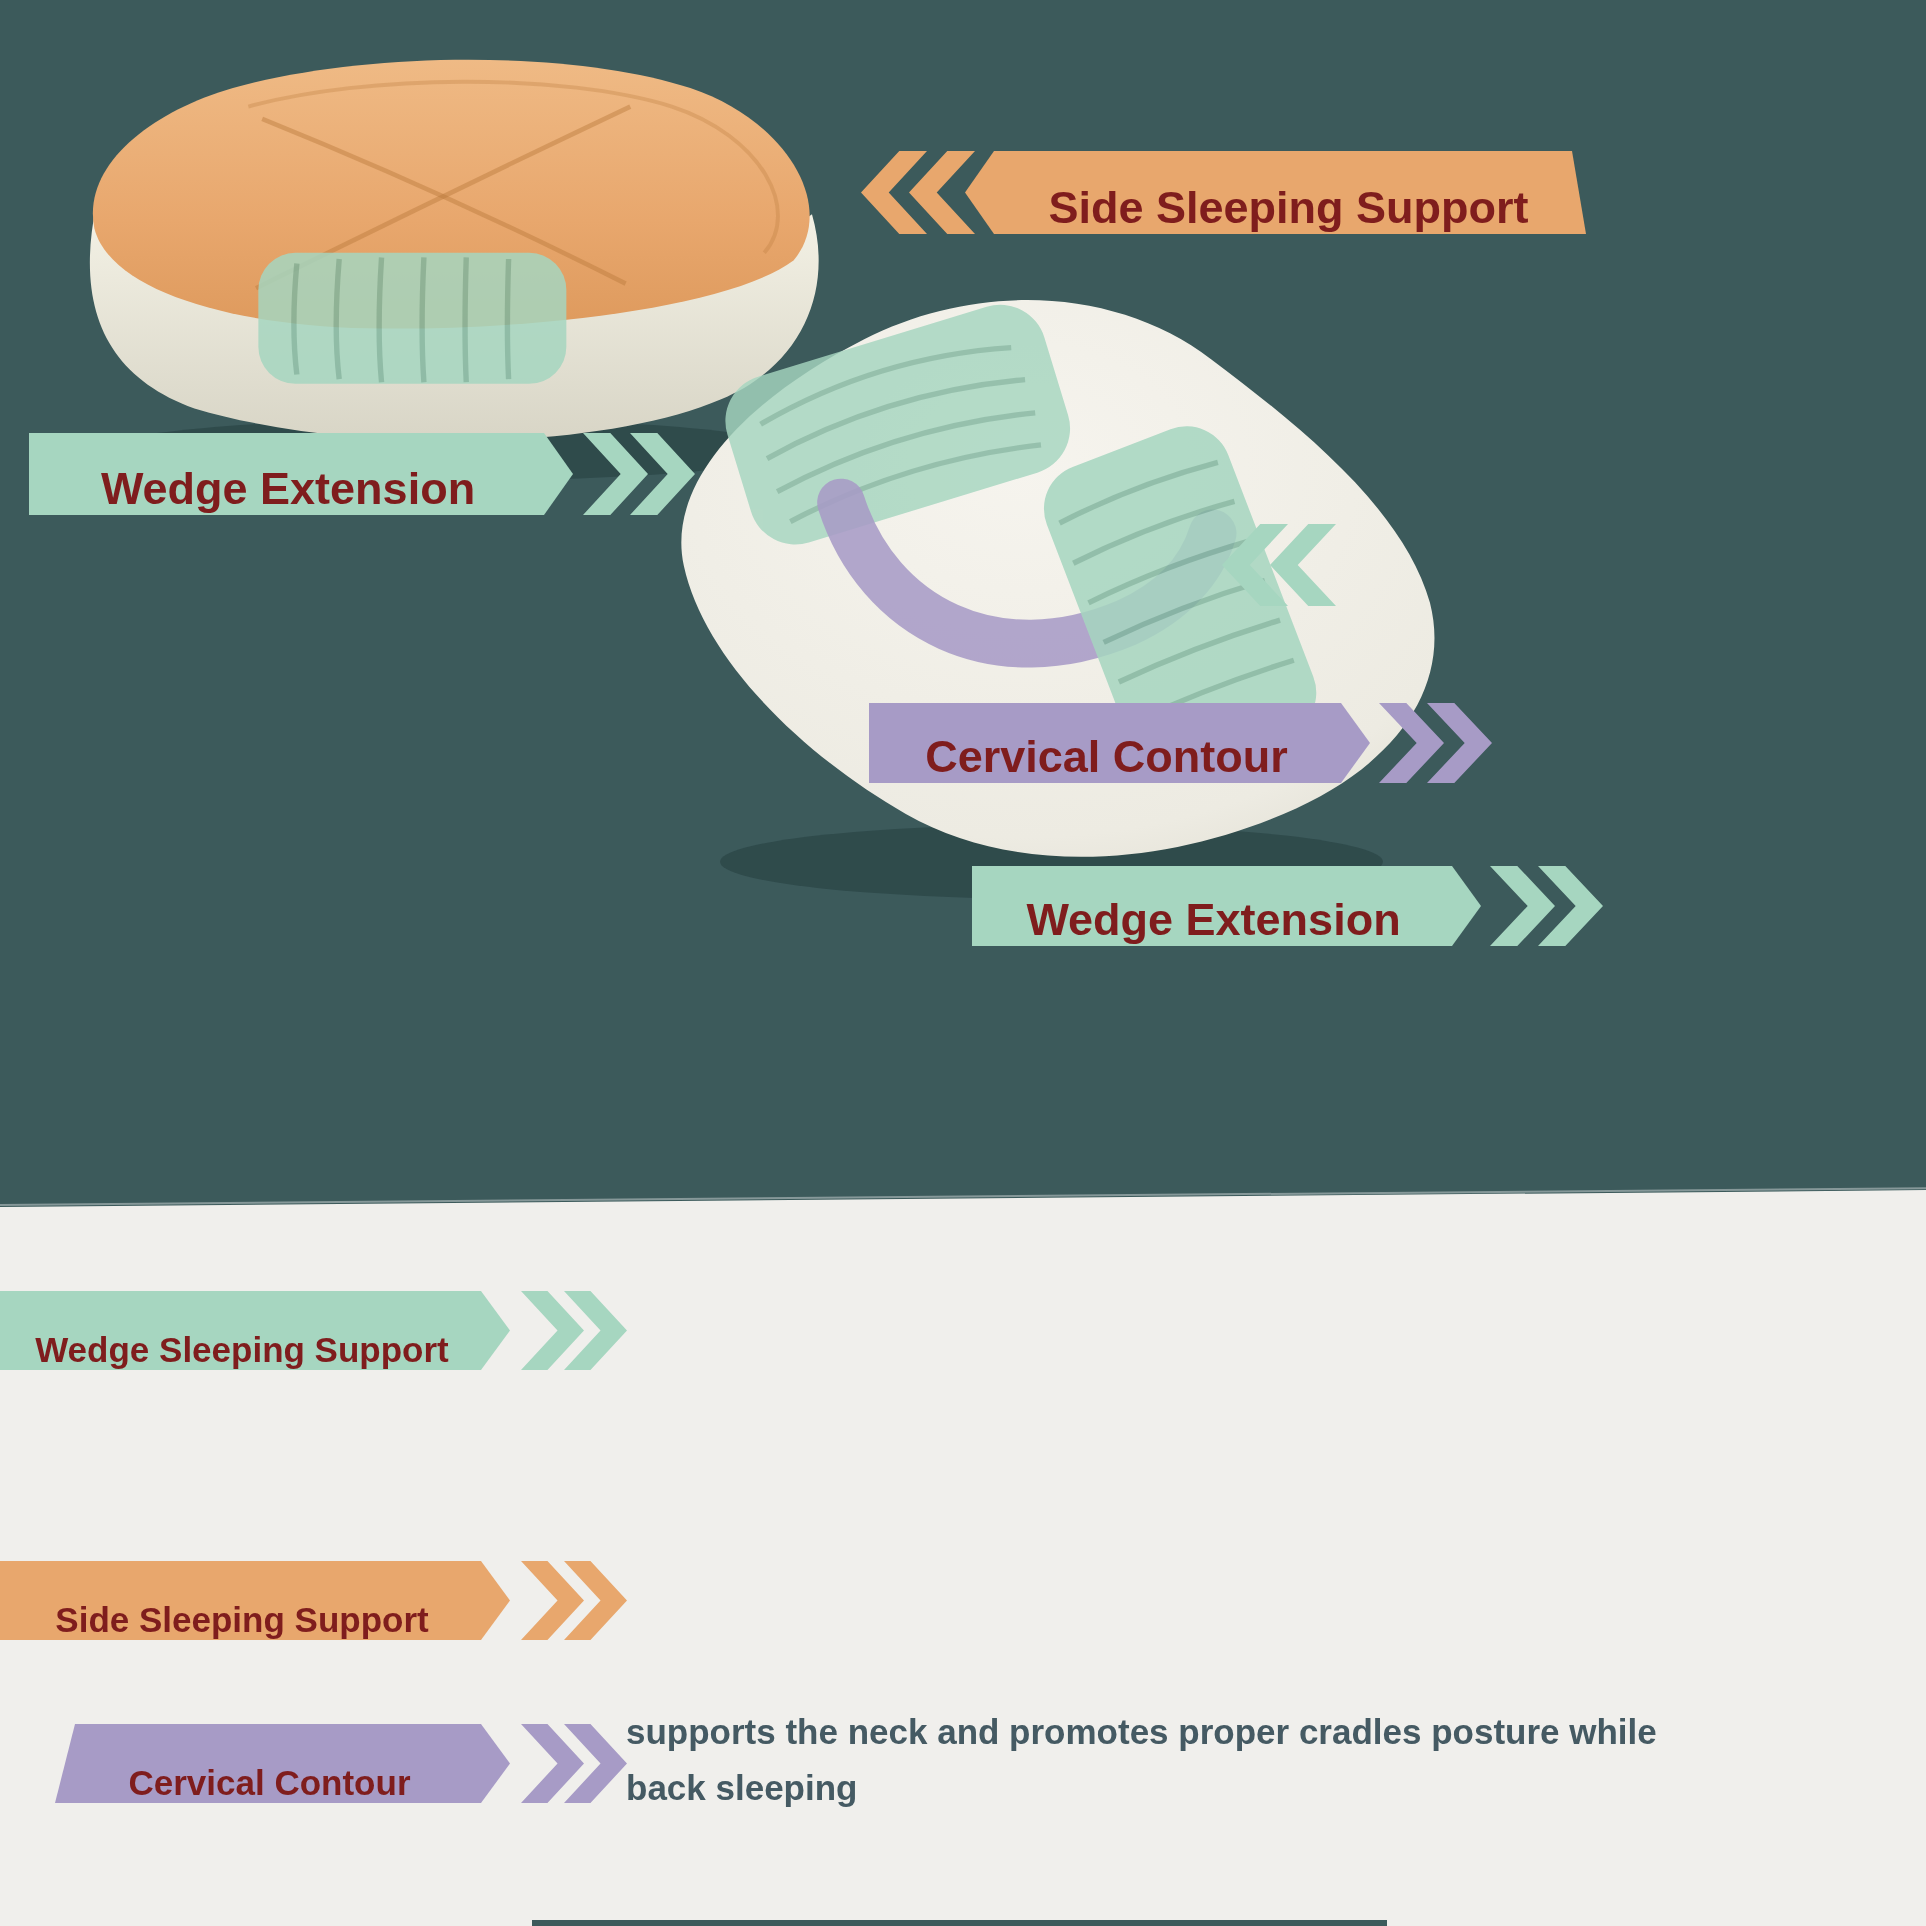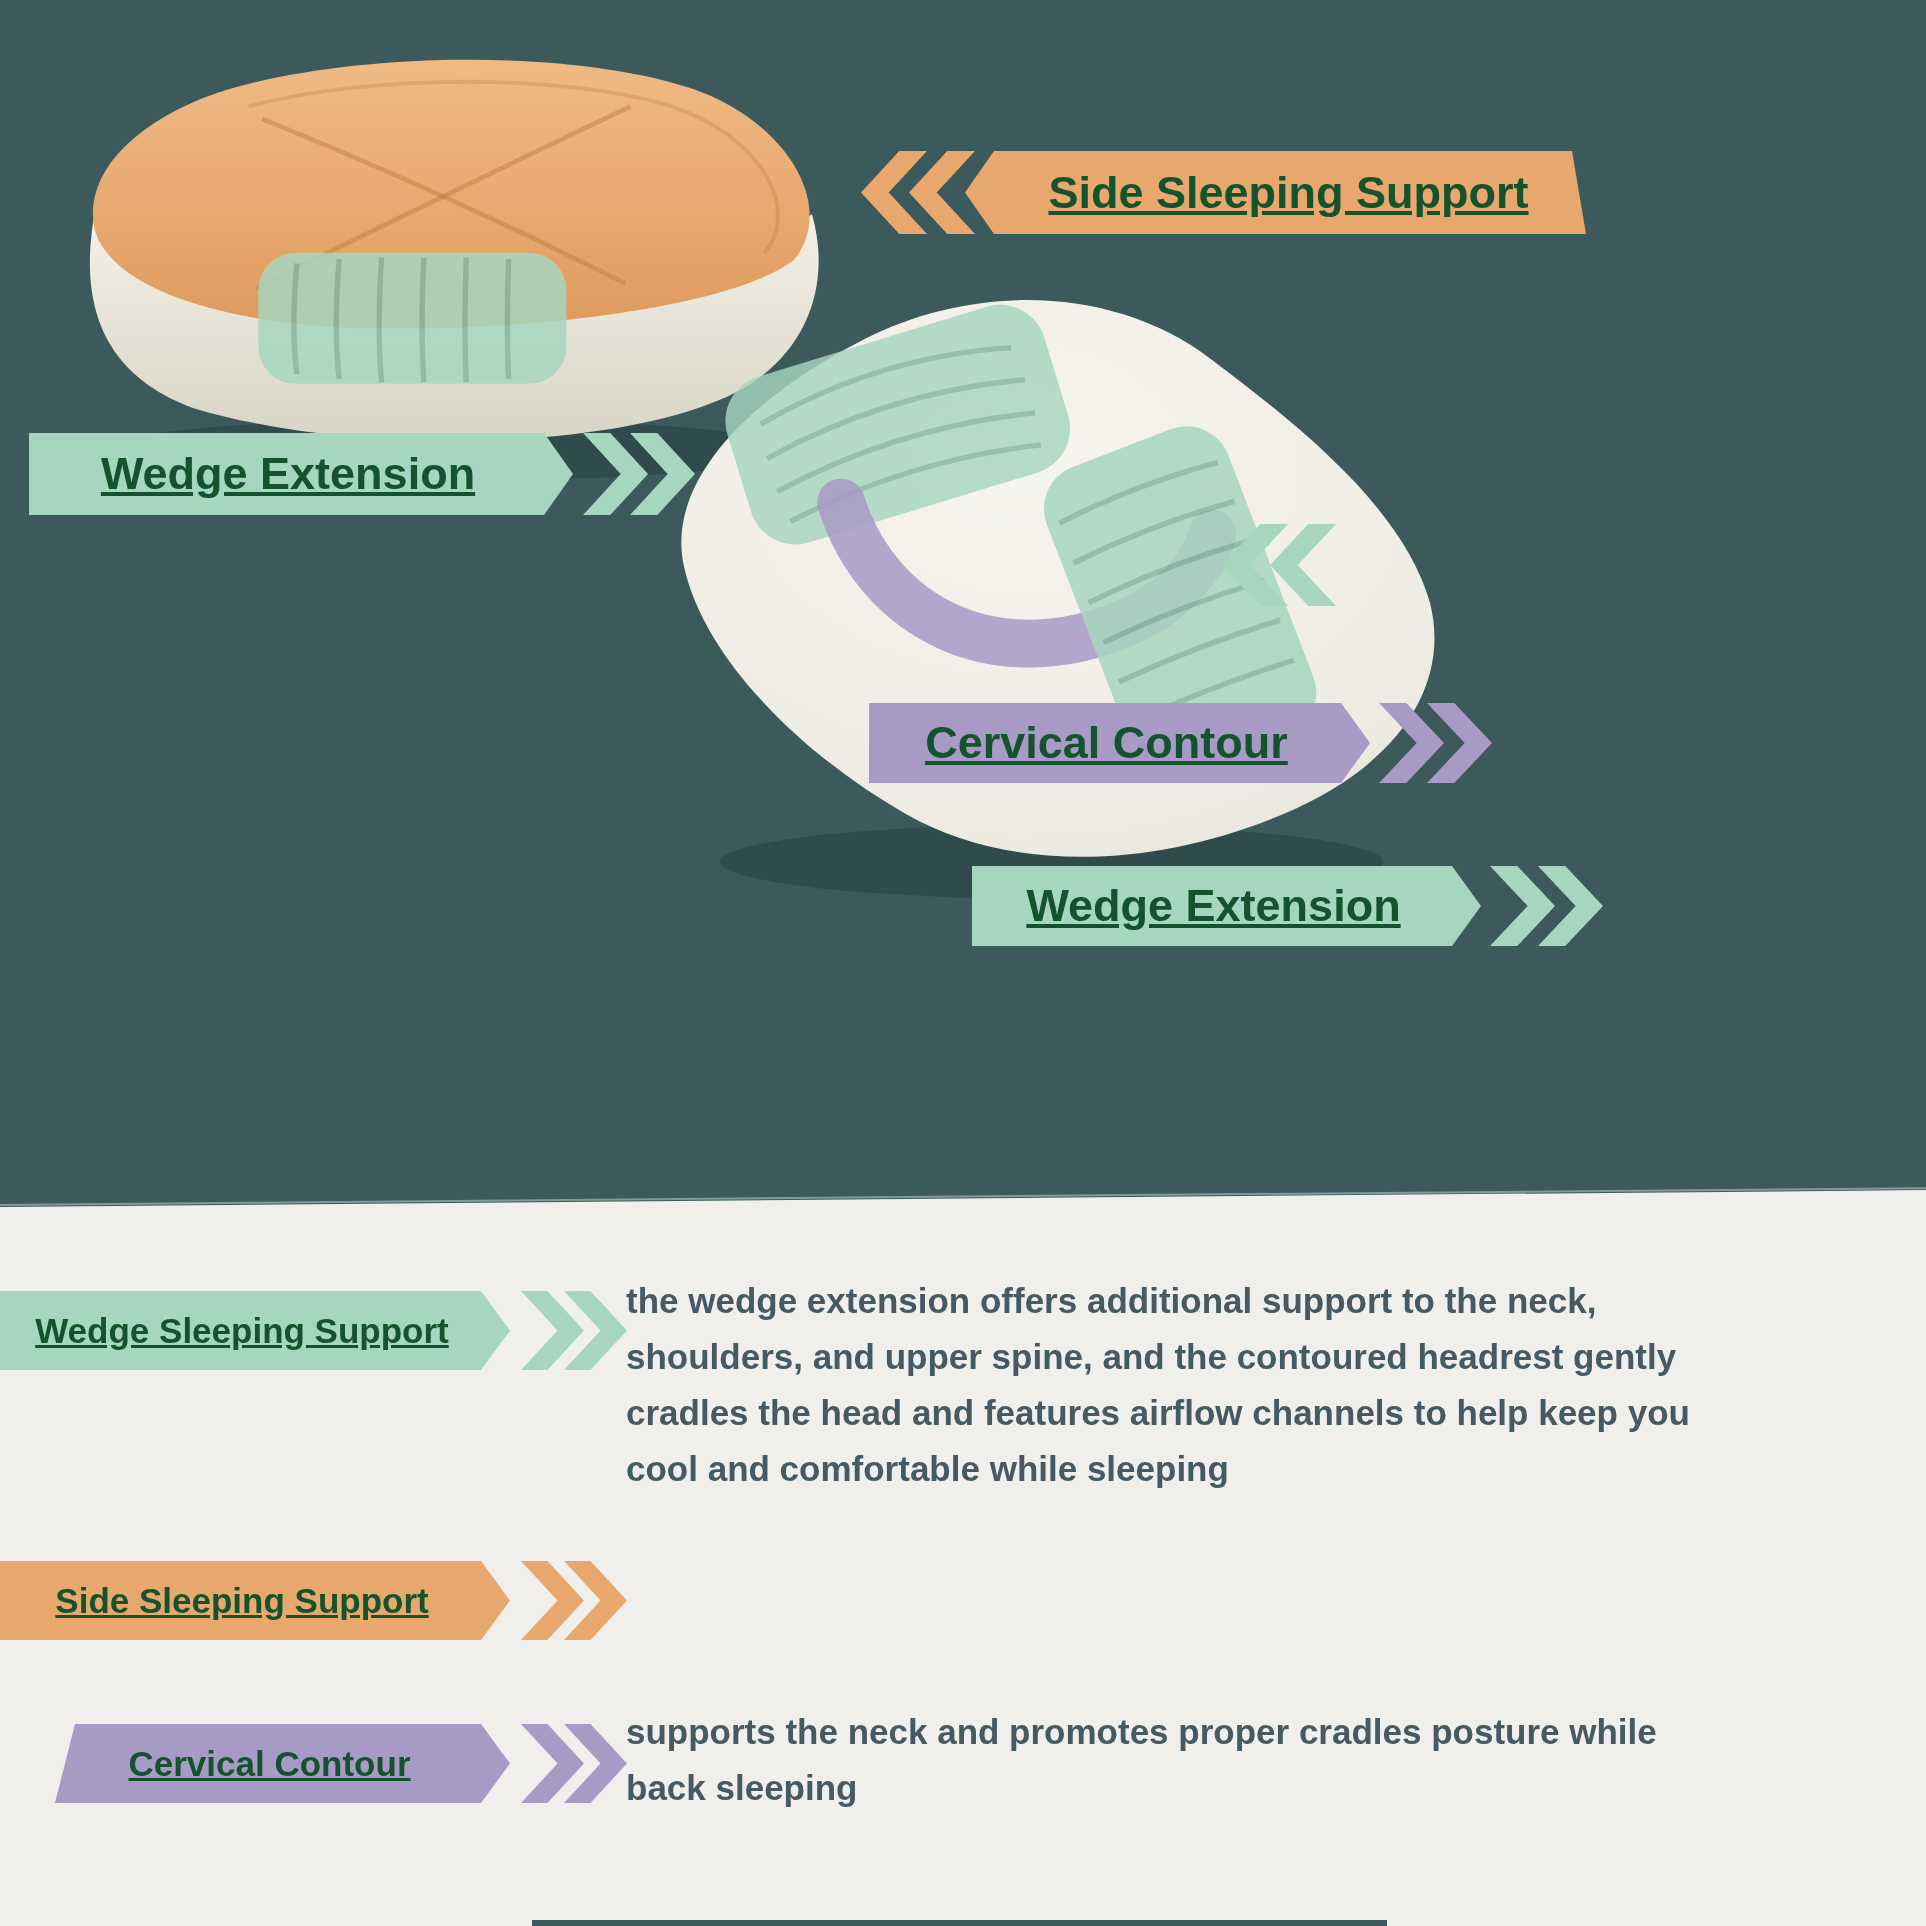--- a/index.html
+++ b/index.html
@@ -20,22 +20,22 @@
   .divider-line {
     position:absolute; left:-3.9px; top:1204px; width:1936px; height:2.3px;
     background:rgba(255,255,255,0.38);
     transform:rotate(-0.5deg); transform-origin:left center;
   }
   .bottom-bar { position:absolute; left:532px; top:1920px; width:855px; height:6.2px; background:#3C5A5B; }
 
   svg.pillow { position:absolute; }
 
   .banner {
-    position:absolute; display:flex; align-items:center; justify-content:center;
-    font-weight:700; color:#14532d; white-space:nowrap;text-decoration:underline;
+    position:absolute; display:flex; align-items:flex-end; justify-content:center;
+    font-weight:700; color:#7f1d1d; white-space:nowrap;
   }
   .tip-left  { clip-path:polygon(29px 0, calc(100% - 14px) 0, 100% 100%, 29px 100%, 0 50%); padding-left:26px; }
   .tip-right { clip-path:polygon(0 0, calc(100% - 29px) 0, 100% 50%, calc(100% - 29px) 100%, 0 100%); padding-right:26px; }
   .tip-right-slant { clip-path:polygon(20px 0, calc(100% - 29px) 0, 100% 50%, calc(100% - 29px) 100%, 0 100%); padding-right:26px; }
 
   .chev { position:absolute; }
   .chev-r { clip-path:polygon(0 0, 42% 0, 100% 50%, 42% 100%, 0 100%, 58% 50%); }
   .chev-l { clip-path:polygon(100% 0, 58% 0, 0 50%, 58% 100%, 100% 100%, 42% 50%); }
 
   .bg-orange { background:#E8A76D; }
@@ -149,21 +149,20 @@
   <div class="chev chev-r bg-green" style="left:1538px; top:866px; width:65px; height:80px;"></div>
 
   <div class="bottom-panel"></div>
   <div class="divider-line"></div>
 
   <div class="banner tip-right bg-green fs-row" style="left:0px; top:1291px; width:510px; height:79px;">
     <span>Wedge Sleeping Support</span>
   </div>
   <div class="chev chev-r bg-green" style="left:521px; top:1291px; width:63px; height:79px;"></div>
   <div class="chev chev-r bg-green" style="left:564px; top:1291px; width:63px; height:79px;"></div>
-  <div class="desc" style="left:626px; top:1273px; width:1117px;">the wedge extension offers additional support to the neck, shoulders, and upper spine, and the contoured headrest gently cradles the head and features airflow channels to help keep you cool and comfortable while sleeping</div>
 
   <div class="banner tip-right bg-orange fs-row" style="left:0px; top:1561px; width:510px; height:79px;">
     <span>Side Sleeping Support</span>
   </div>
   <div class="chev chev-r bg-orange" style="left:521px; top:1561px; width:63px; height:79px;"></div>
   <div class="chev chev-r bg-orange" style="left:564px; top:1561px; width:63px; height:79px;"></div>
 
   <div class="banner tip-right-slant bg-purple fs-row" style="left:55px; top:1724px; width:455px; height:79px;">
     <span>Cervical Contour</span>
   </div>

